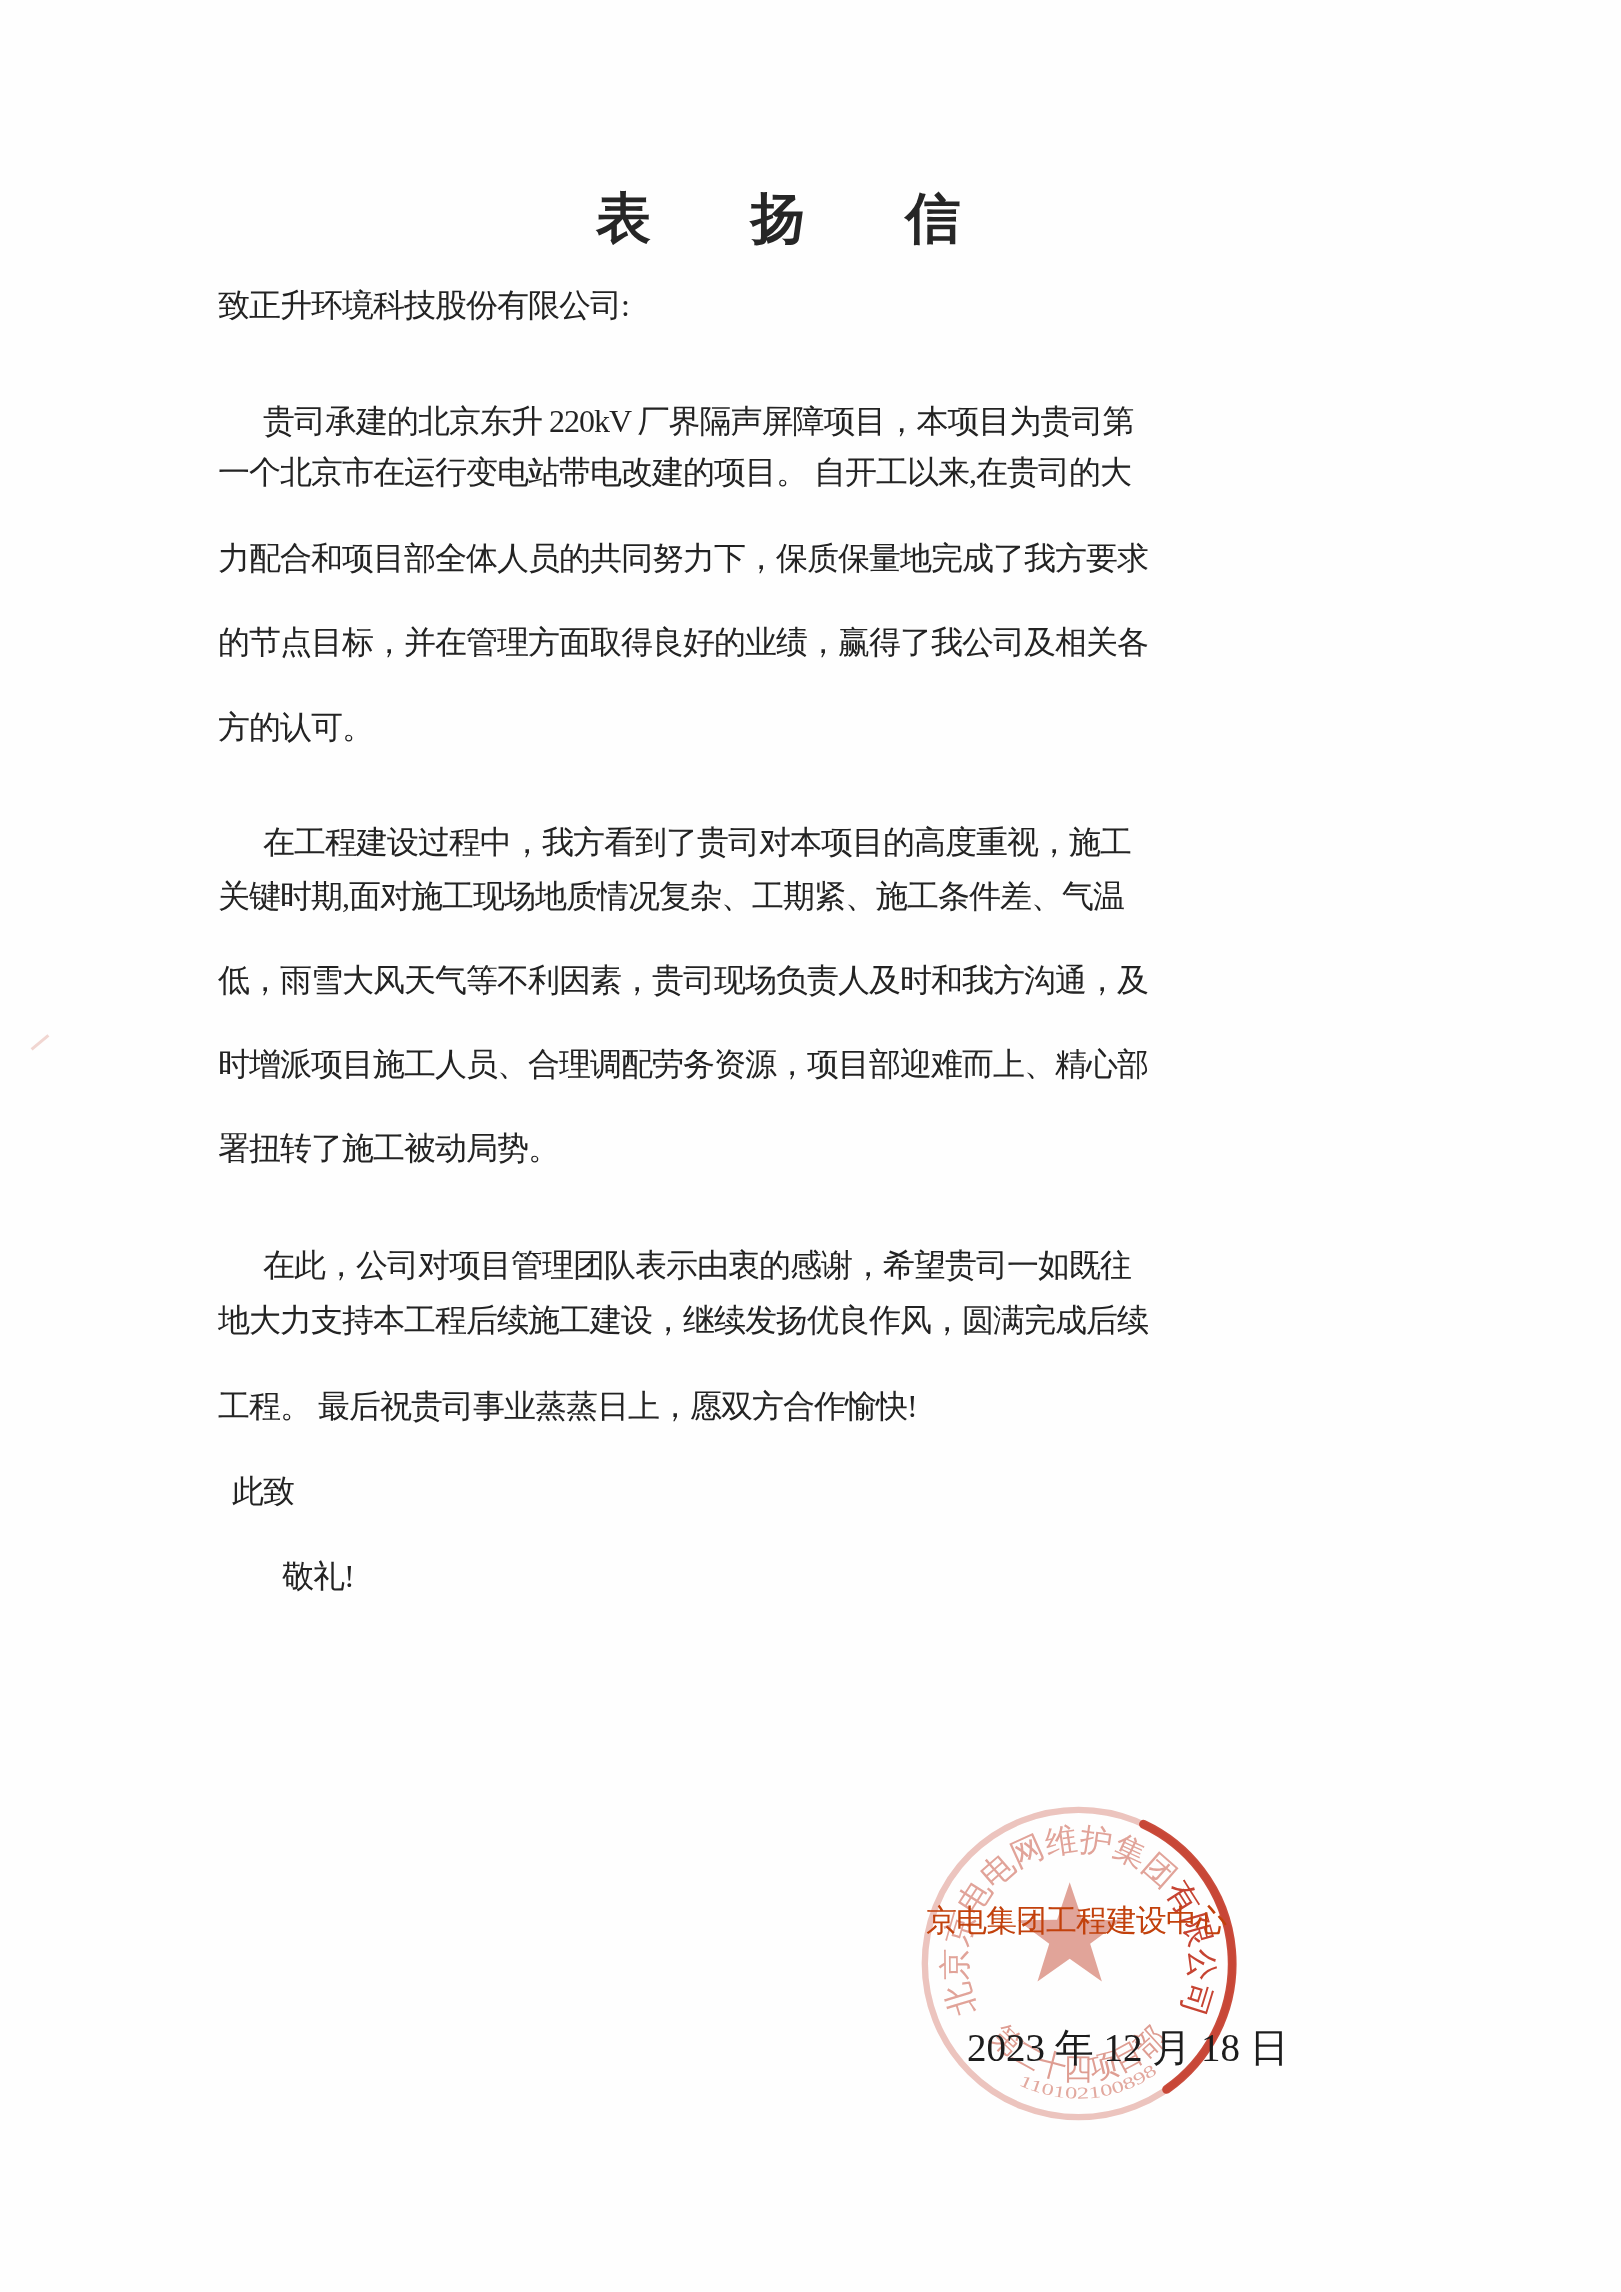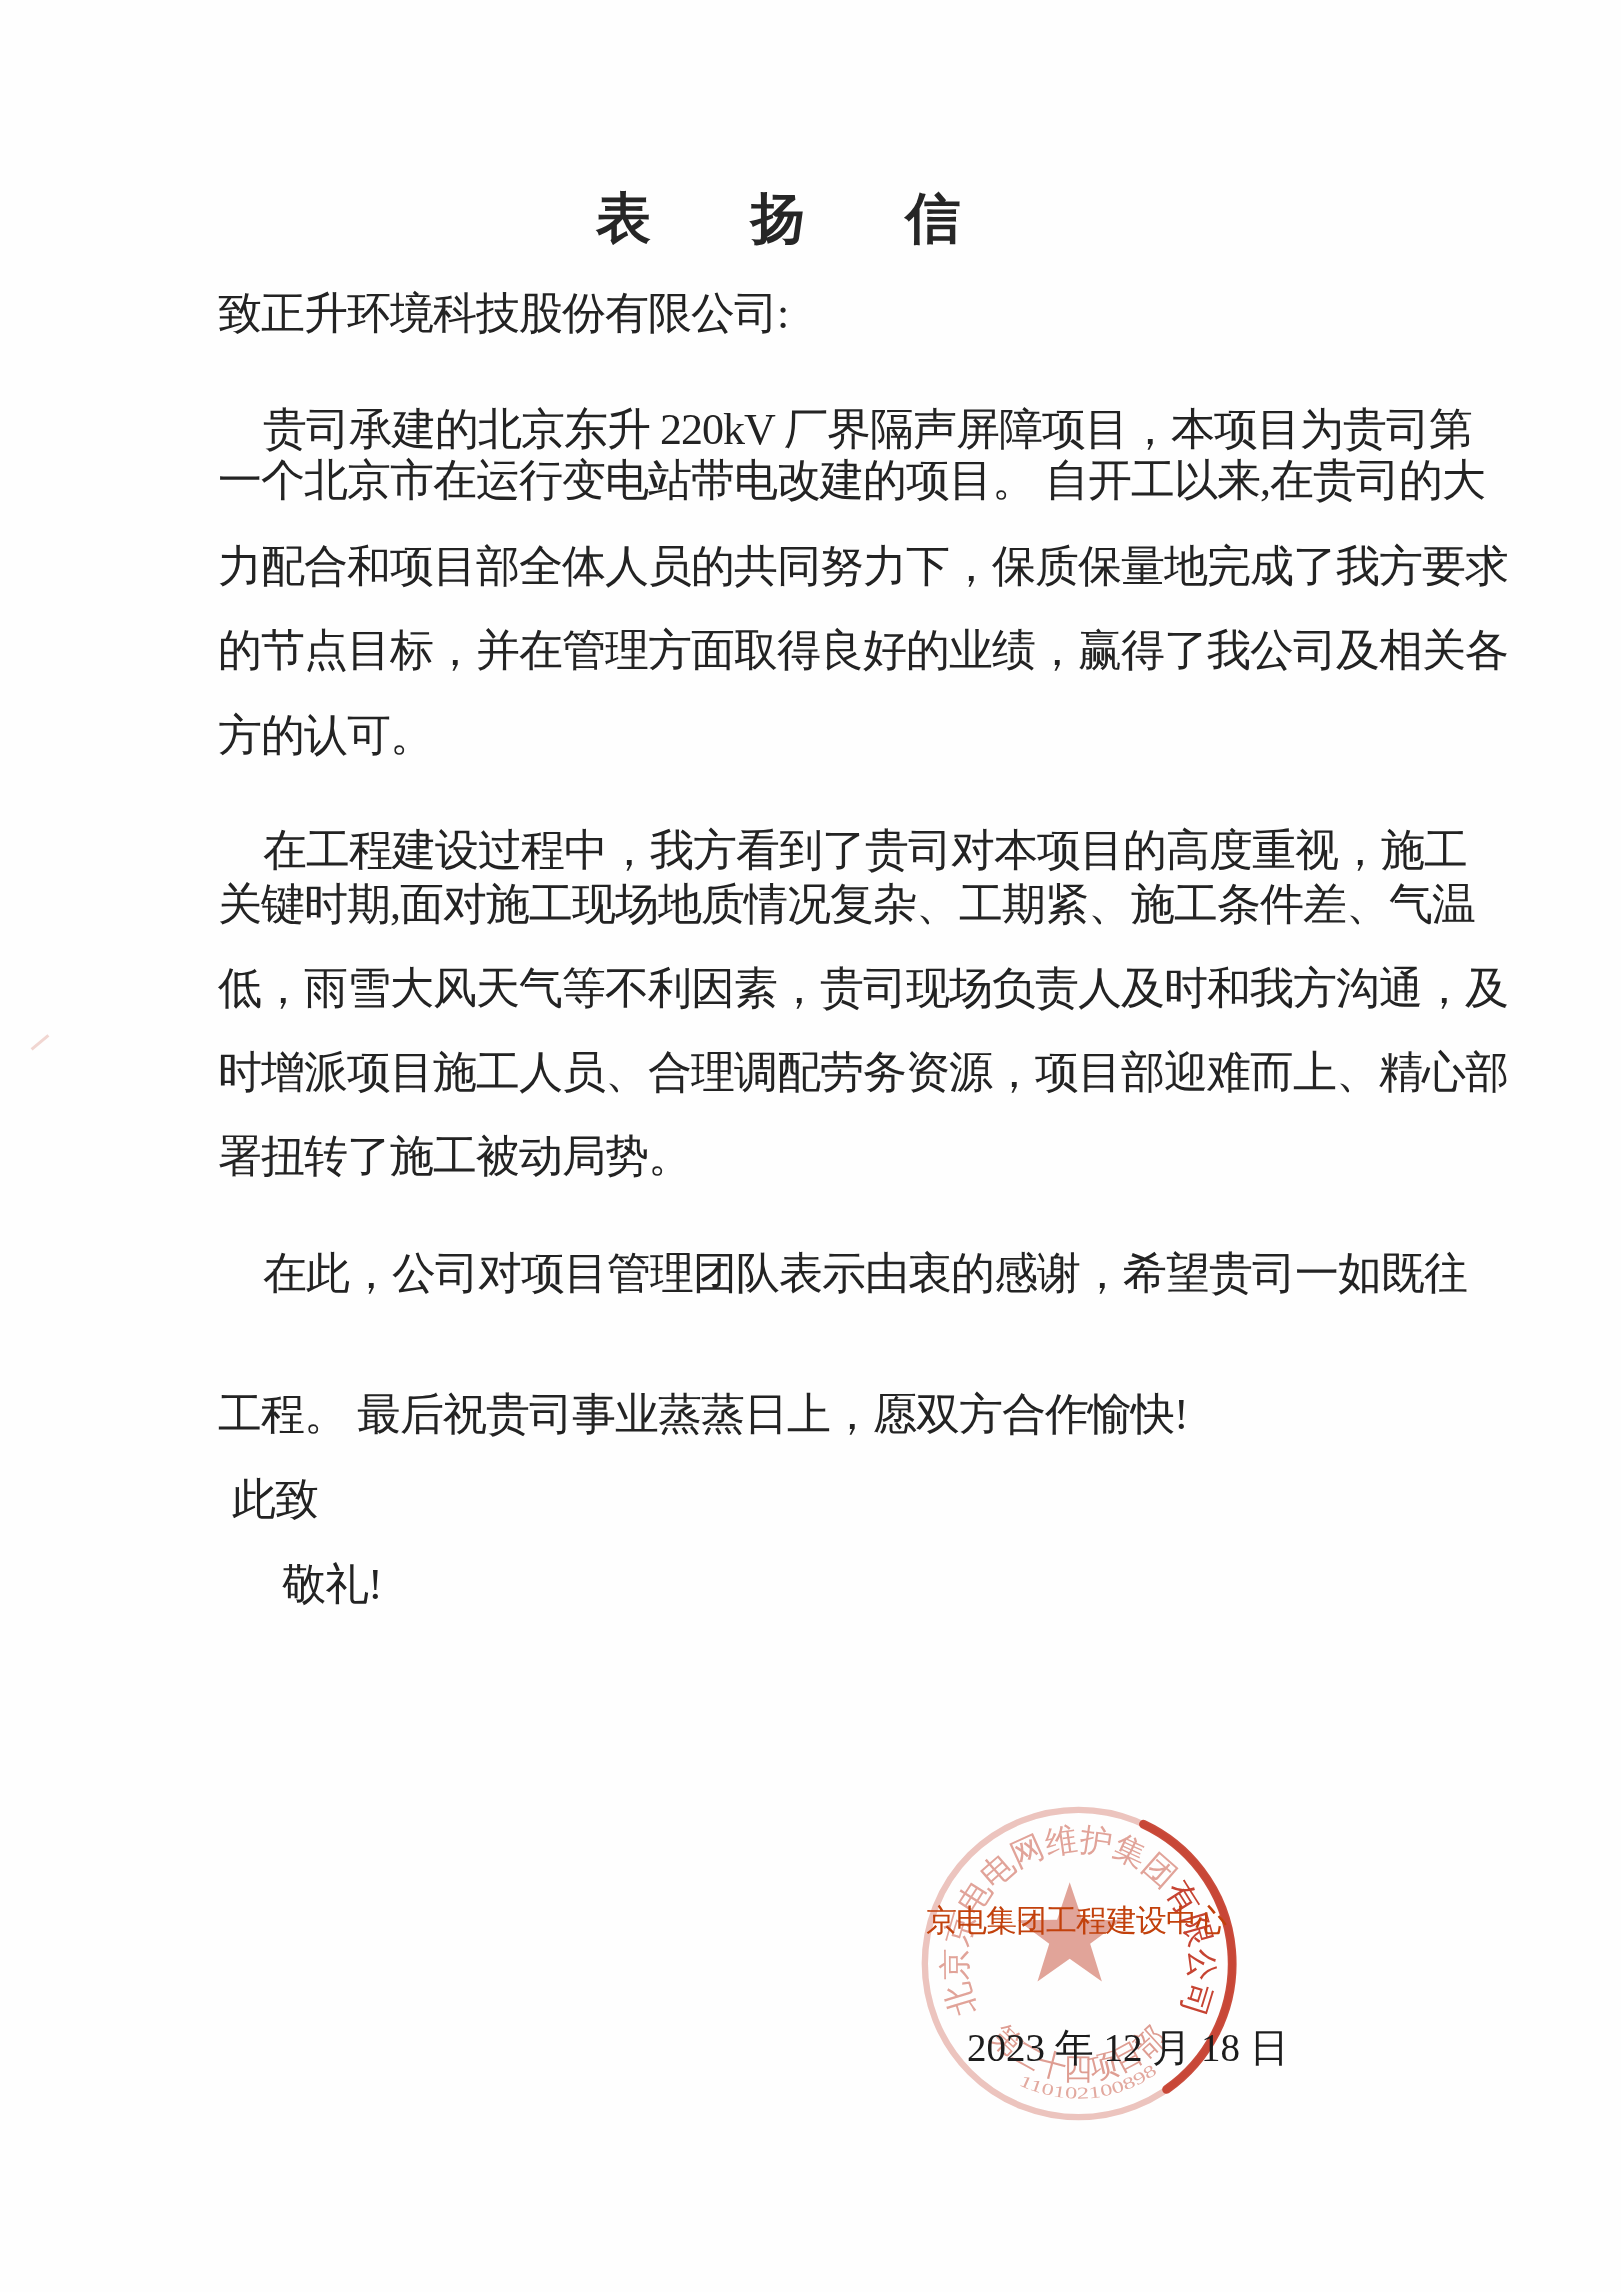--- a/index.html
+++ b/index.html
@@ -27,21 +27,21 @@
     font-size: 55px;
     font-weight: 700;
     letter-spacing: 2px;
     word-spacing: 82px;
     color: #262626;
     white-space: nowrap;
   }
   .line {
     position: absolute;
     left: 218px;
-    font-size: 44px;
+    font-size: 32px;
     letter-spacing: -1px;
     white-space: nowrap;
     color: #232323;
   }
   .line.indent { left: 263px; margin-top: 31px; }
   .salutation { top: 284px; }
   .closing-cizhi { left: 232px; top: 1470px; }
   .closing-jingli { left: 282px; top: 1555px; }
   .signature {
     position: absolute;
@@ -128,20 +128,21 @@
   <div class="line" style="top:451px">一个北京市在运行变电站带电改建的项目。 自开工以来,在贵司的大</div>
   <div class="line" style="top:621px">的节点目标，并在管理方面取得良好的业绩，赢得了我公司及相关各</div>
   <div class="line" style="top:537px">力配合和项目部全体人员的共同努力下，保质保量地完成了我方要求</div>
   <div class="line" style="top:706px">方的认可。</div>
   <div class="line indent" style="top:790px">在工程建设过程中，我方看到了贵司对本项目的高度重视，施工</div>
   <div class="line" style="top:959px">低，雨雪大风天气等不利因素，贵司现场负责人及时和我方沟通，及</div>
   <div class="line" style="top:875px">关键时期,面对施工现场地质情况复杂、工期紧、施工条件差、气温</div>
   <div class="line" style="top:1043px">时增派项目施工人员、合理调配劳务资源，项目部迎难而上、精心部</div>
   <div class="line" style="top:1127px">署扭转了施工被动局势。</div>
   <div class="line indent" style="top:1213px">在此，公司对项目管理团队表示由衷的感谢，希望贵司一如既往</div>
+  <div class="line" style="top:1299px">地大力支持本工程后续施工建设，继续发扬优良作风，圆满完成后续</div>
   <div class="line" style="top:1385px">工程。 最后祝贵司事业蒸蒸日上，愿双方合作愉快!</div>
 
   <div class="line closing-cizhi">此致</div>
   <div class="line closing-jingli">敬礼!</div>
 
   <div class="signature">京电集团工程建设中心</div>
   <div class="sig-date">2023 年 12 月 18 日</div>
 
   <div class="stray-mark"></div>
 

